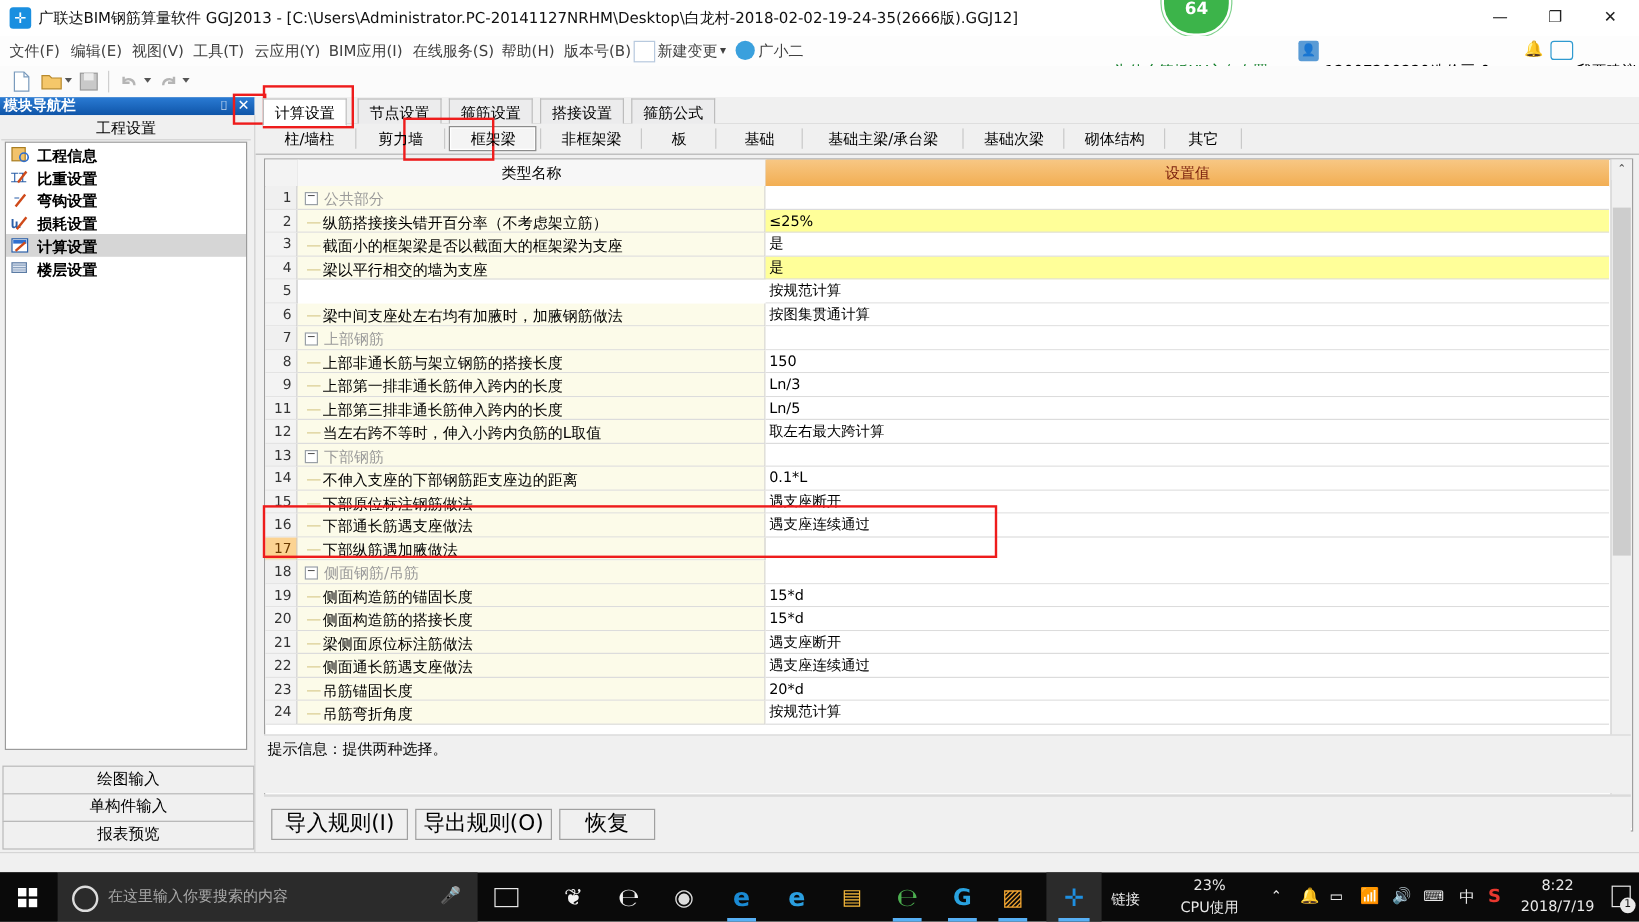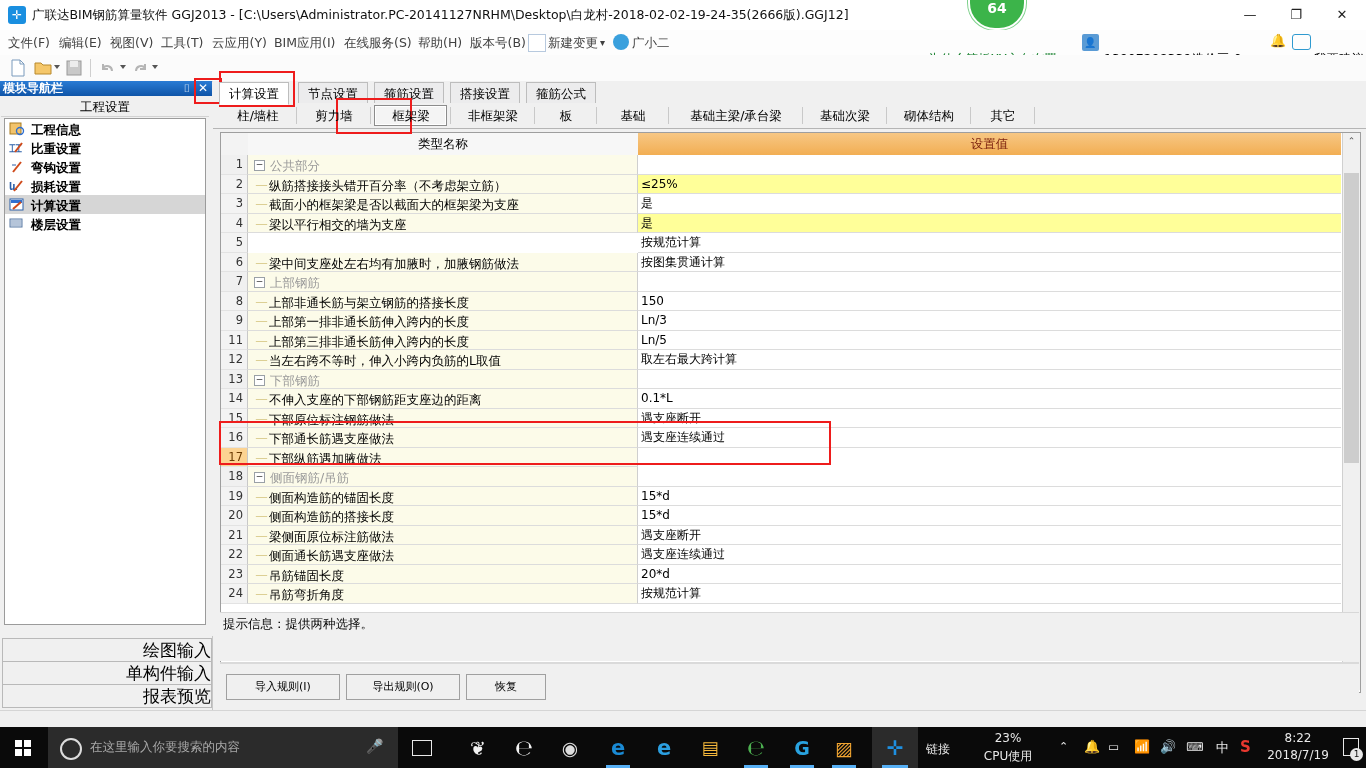--- a/index.html
+++ b/index.html
@@ -38,28 +38,28 @@
   .tbtn{position:absolute;top:3px;width:20px;height:20px;}
   .sep{position:absolute;top:4px;width:1px;height:18px;background:#cfcfcf;}
   .caret{position:absolute;top:10px;width:0;height:0;border-left:3.5px solid transparent;border-right:3.5px solid transparent;border-top:4px solid #555;}
 
   
   .navhdr{position:absolute;left:0;top:81px;width:212px;height:15px;background:#1565c0;background:linear-gradient(to bottom,#2a7bd4,#0f55a8);}
   .navhdr .t{position:absolute;left:3px;top:0px;height:15px;line-height:15px;color:#fff;font-size:12px;font-weight:bold;}
   .navhdr .pin{position:absolute;right:22px;top:0;height:15px;line-height:15px;color:#fff;font-size:11px;}
   .navhdr .x{position:absolute;right:4px;top:0;height:15px;line-height:15px;color:#fff;font-size:12px;}
 
-  .navbody{position:absolute;left:0;top:96px;width:212px;height:540px;background:#f0f0f0;border-right:1px solid #c7c7c7;padding-left:23px;}
+  .navbody{position:absolute;left:0;top:96px;width:212px;height:540px;background:#f0f0f0;border-right:1px solid #c7c7c7;}
   .grp-title{position:absolute;left:1px;top:2px;width:208px;height:18px;line-height:18px;text-align:center;background:#f0f0f0;font-size:12.5px;border-bottom:1px solid #d2d2d2;}
   .treebox{position:absolute;left:4px;top:22px;width:200px;height:505px;background:#fff;border:1px solid #9b9b9b;}
   .tree-item{position:relative;height:19px;line-height:19px;padding-left:26px;font-size:12.5px;white-space:nowrap;font-weight:bold;}
   .tree-item.sel{background:#d6d6d6;}
   .tree-ico{position:absolute;left:4px;top:2px;width:16px;height:15px;}
   .bottom-btns{position:absolute;left:0;top:636px;width:212px;height:74px;background:#f0f0f0;border-right:1px solid #c7c7c7;}
-  .bbtn{position:absolute;left:2px;width:208px;height:22px;line-height:22px;text-align:right;font-size:17px;background:#f0f0f0;border:1px solid #b9b9b9;}
+  .bbtn{position:absolute;left:2px;width:208px;height:22px;line-height:22px;text-align:center;font-size:13px;background:#f0f0f0;border:1px solid #b9b9b9;}
 
   
   .content{position:absolute;left:213px;top:81px;width:1153px;height:629px;background:#f0f0f0;}
 
   .tabrow1{position:absolute;left:0;top:0;width:1153px;height:22px;background:#f0f0f0;border-bottom:1px solid #a8a8a8;}
   .tab1{position:absolute;top:1px;height:21px;line-height:21px;padding:0 9px;font-size:12.5px;background:#ececed;border-left:1px solid #bdbdbd;border-right:1px solid #bdbdbd;border-top:1px solid #bdbdbd;white-space:nowrap;}
   .tab1.active{background:#ffffff;border-bottom:1px solid #fff;font-weight:normal;z-index:3;}
 
   .tabrow2{position:absolute;left:0;top:22px;width:1153px;height:25px;background:#f0f0f0;border-bottom:1px solid #b5b5b5;}
   .tab2{position:absolute;top:2px;height:21px;line-height:21px;font-size:12.5px;text-align:center;white-space:nowrap;}
@@ -91,21 +91,21 @@
 
   
   .vscroll{position:absolute;right:0;top:0;width:17px;height:557px;background:#f0f0f0;border-left:1px solid #d0d0d0;}
   .vs-arrow{position:absolute;left:0;width:17px;height:17px;background:#f0f0f0;text-align:center;line-height:17px;font-size:9px;color:#505050;}
   .vs-thumb{position:absolute;left:1px;top:40px;width:15px;height:290px;background:#cdcdcd;}
 
   
   .infobox{position:absolute;left:220px;top:612px;width:1139px;height:48px;background:#f0f0f0;border-top:1px solid #d8d8d8;}
   .infotext{position:absolute;left:3px;top:3px;font-size:12.5px;}
   .btnrow{position:absolute;left:220px;top:662px;width:1139px;height:48px;background:#f0f0f0;border-top:2px solid #dadada;}
-  .fbtn{position:absolute;top:10px;height:24px;line-height:24px;text-align:center;font-size:11px;background:#f0f0f0;border:1px solid #a0a0a0;}
+  .fbtn{position:absolute;top:10px;height:24px;line-height:24px;text-align:center;font-size:18px;background:#f0f0f0;border:1px solid #a0a0a0;}
 
   
   .statusstrip{position:absolute;left:0;top:710px;width:1366px;height:17px;background:#f0f0f0;border-top:1px solid #d5d5d5;}
 
   
   .redbox{position:absolute;border:2px solid #ee1c1c;pointer-events:none;}
 
   
   .taskbar{position:absolute;left:0;top:727px;width:1366px;height:41px;background:#0a0a0a;}
   .startbtn{position:absolute;left:0;top:0;width:48px;height:41px;background:#0a0a0a;}

